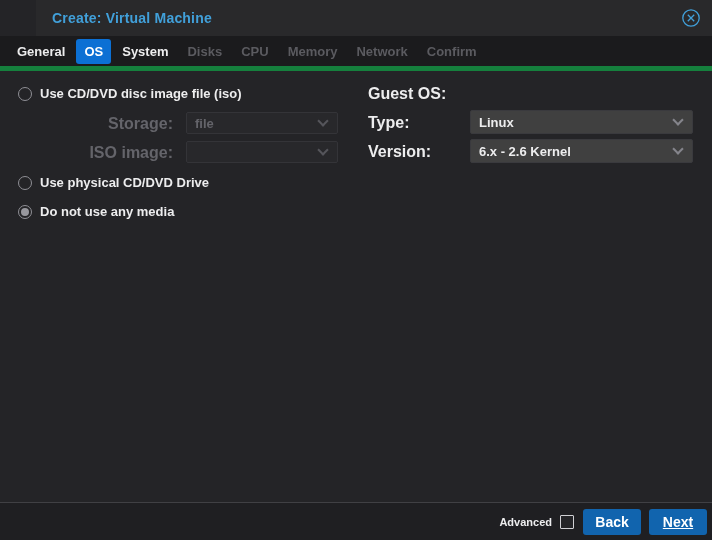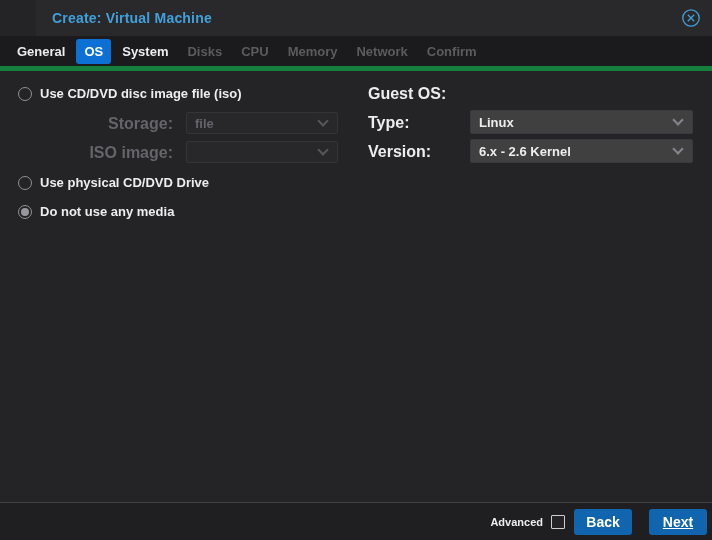--- a/index.html
+++ b/index.html
@@ -95,21 +95,21 @@
   .checkbox{
     width:14px;height:14px;margin-left:8px;
     border:1px solid #cfcfd3;background:#242427;border-radius:1px;cursor:pointer;
   }
   .btn{
     height:26px;width:58px;margin-left:9px;
     background:#1164ae;color:#ffffff;border:none;border-radius:3px;
     font-family:"Liberation Sans", sans-serif;
     font-size:14px;font-weight:700;cursor:pointer;
   }
-  .btn.next{margin-left:17px;text-decoration:underline;}
+  .btn.next{margin-left:8px;text-decoration:underline;}
 </style>
 </head>
 <body>
 
 <div class="dialog">
 
   <div class="header">
     <div class="title">Create: Virtual Machine</div>
     <div class="close-btn">
       <svg width="20" height="20" viewBox="0 0 20 20">

